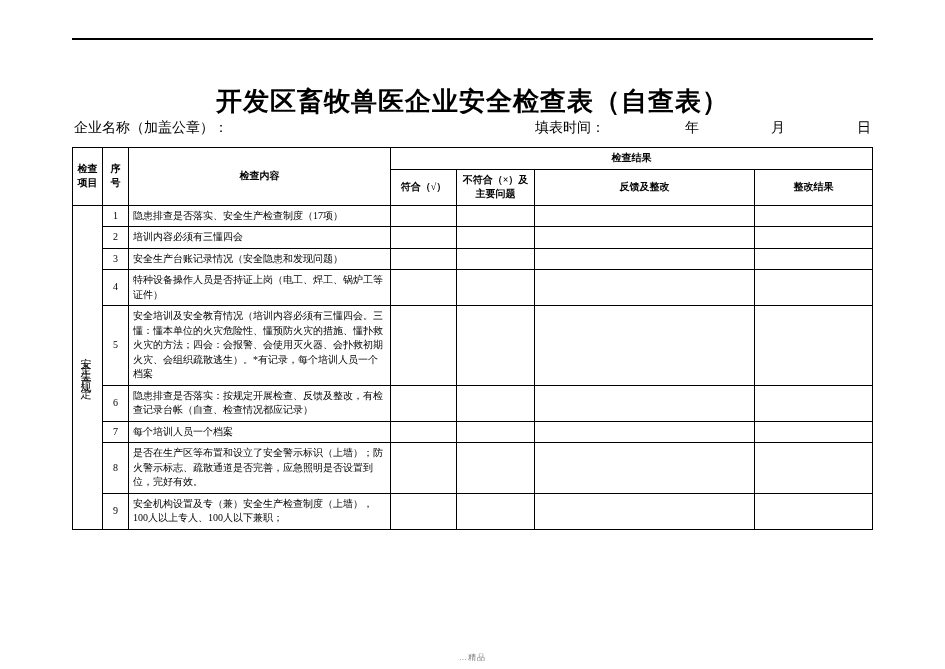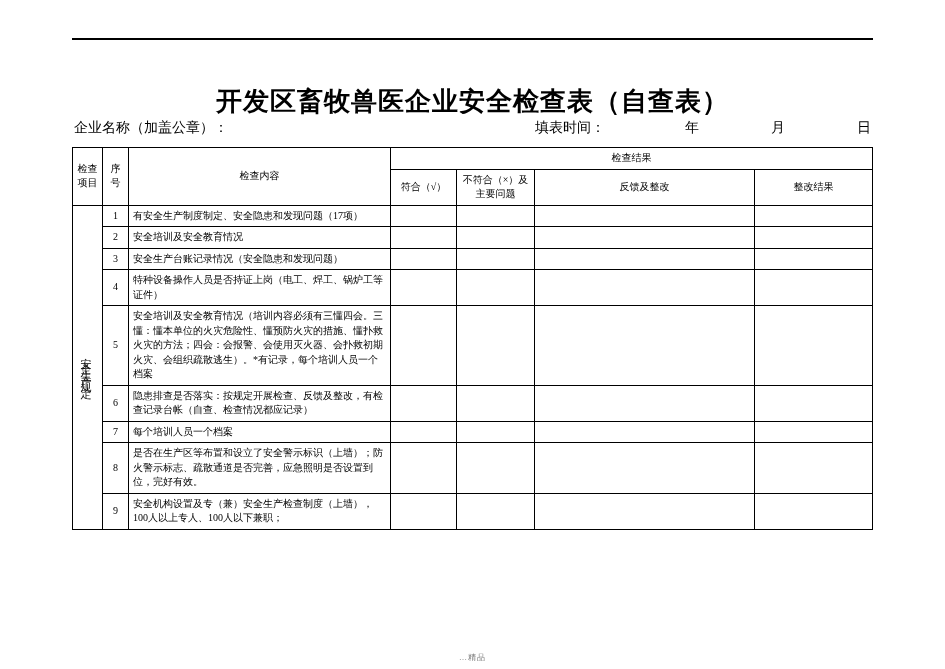--- a/index.html
+++ b/index.html
@@ -58,21 +58,21 @@
     }
     table.main th,
     table.main td {
       border: 1px solid #000;
       font-size: 10px;
       line-height: 1.45;
       padding: 3px 4px;
       vertical-align: middle;
     }
     table.main th {
-      font-weight: 400;
+      font-weight: 700;
       text-align: center;
     }
     col.c-cat   { width: 30px; }
     col.c-idx   { width: 26px; }
     col.c-cont  { width: 262px; }
     col.c-ok    { width: 66px; }
     col.c-ng    { width: 78px; }
     col.c-req   { width: 220px; }
     col.c-res   { width: auto; }
     .vtext {
@@ -149,29 +149,29 @@
       <th><span>反馈及整改</span></th>
       <th><span>整改结果</span></th>
     </tr>
   </thead>
   <tbody>
     <tr>
       <td rowspan="9">
         <div class="vtext">安全生产规定</div>
       </td>
       <td class="idx">1</td>
-      <td class="content">有安全生产制度制定、安全隐患和发现问题（17项）</td>
+      <td class="content">隐患排查是否落实、安全生产检查制度（17项）</td>
       <td class="blank-cell"></td>
       <td class="blank-cell"></td>
       <td class="blank-cell"></td>
       <td class="blank-cell"></td>
     </tr>
     <tr>
       <td class="idx">2</td>
-      <td class="content">安全培训及安全教育情况</td>
+      <td class="content">培训内容必须有三懂四会</td>
       <td class="blank-cell"></td>
       <td class="blank-cell"></td>
       <td class="blank-cell"></td>
       <td class="blank-cell"></td>
     </tr>
     <tr>
       <td class="idx">3</td>
       <td class="content">安全生产台账记录情况（安全隐患和发现问题）</td>
       <td class="blank-cell"></td>
       <td class="blank-cell"></td>

